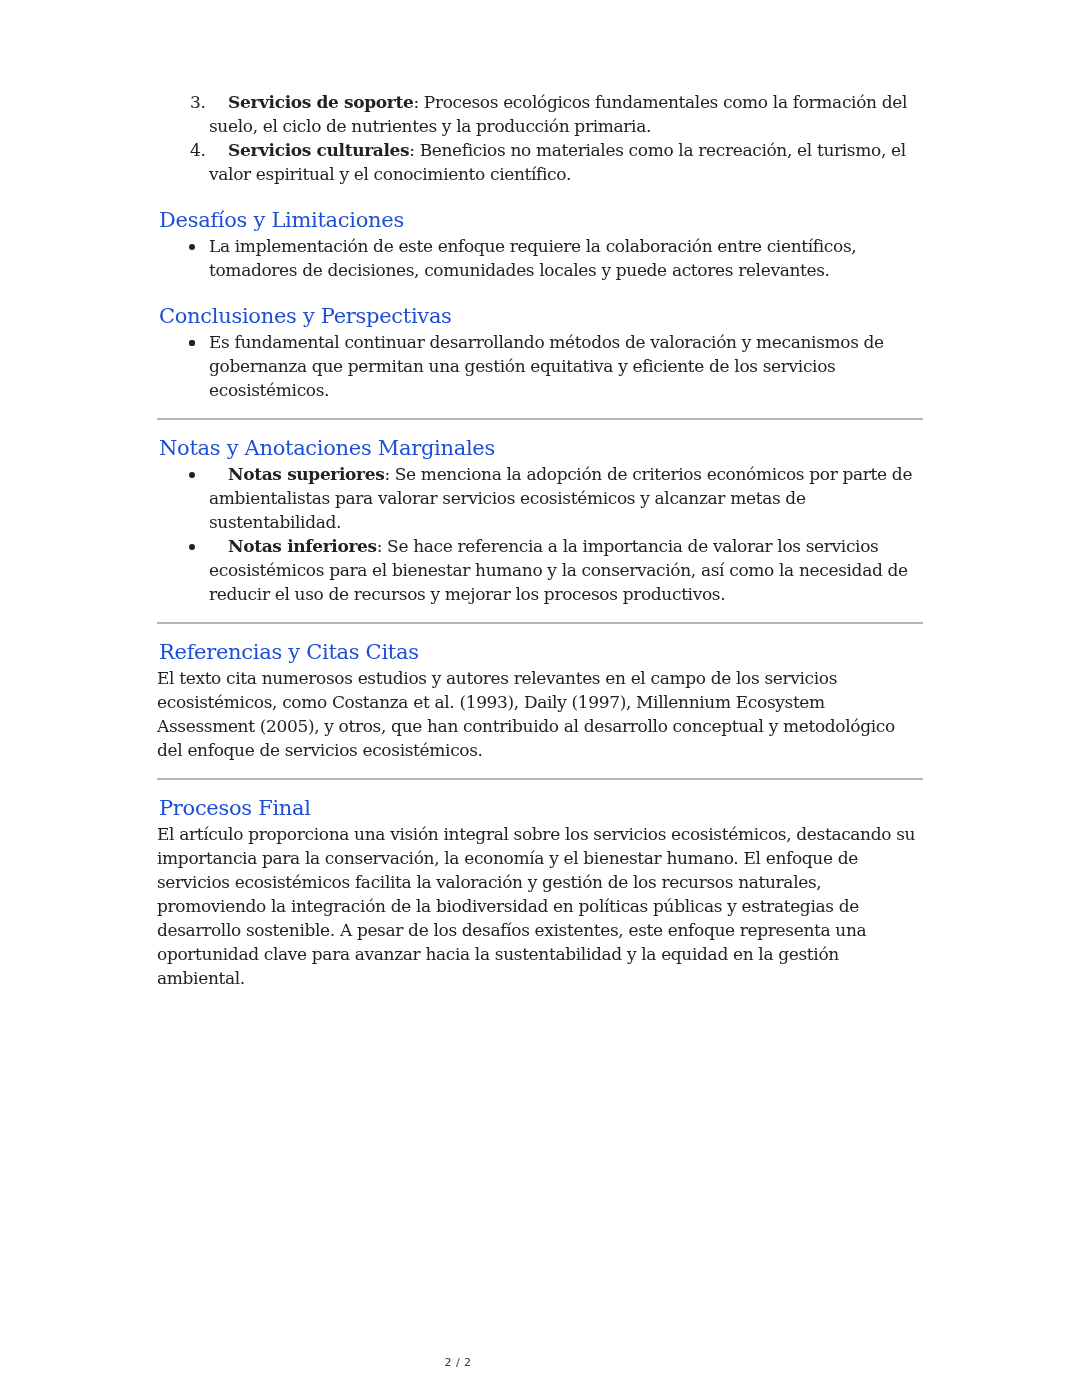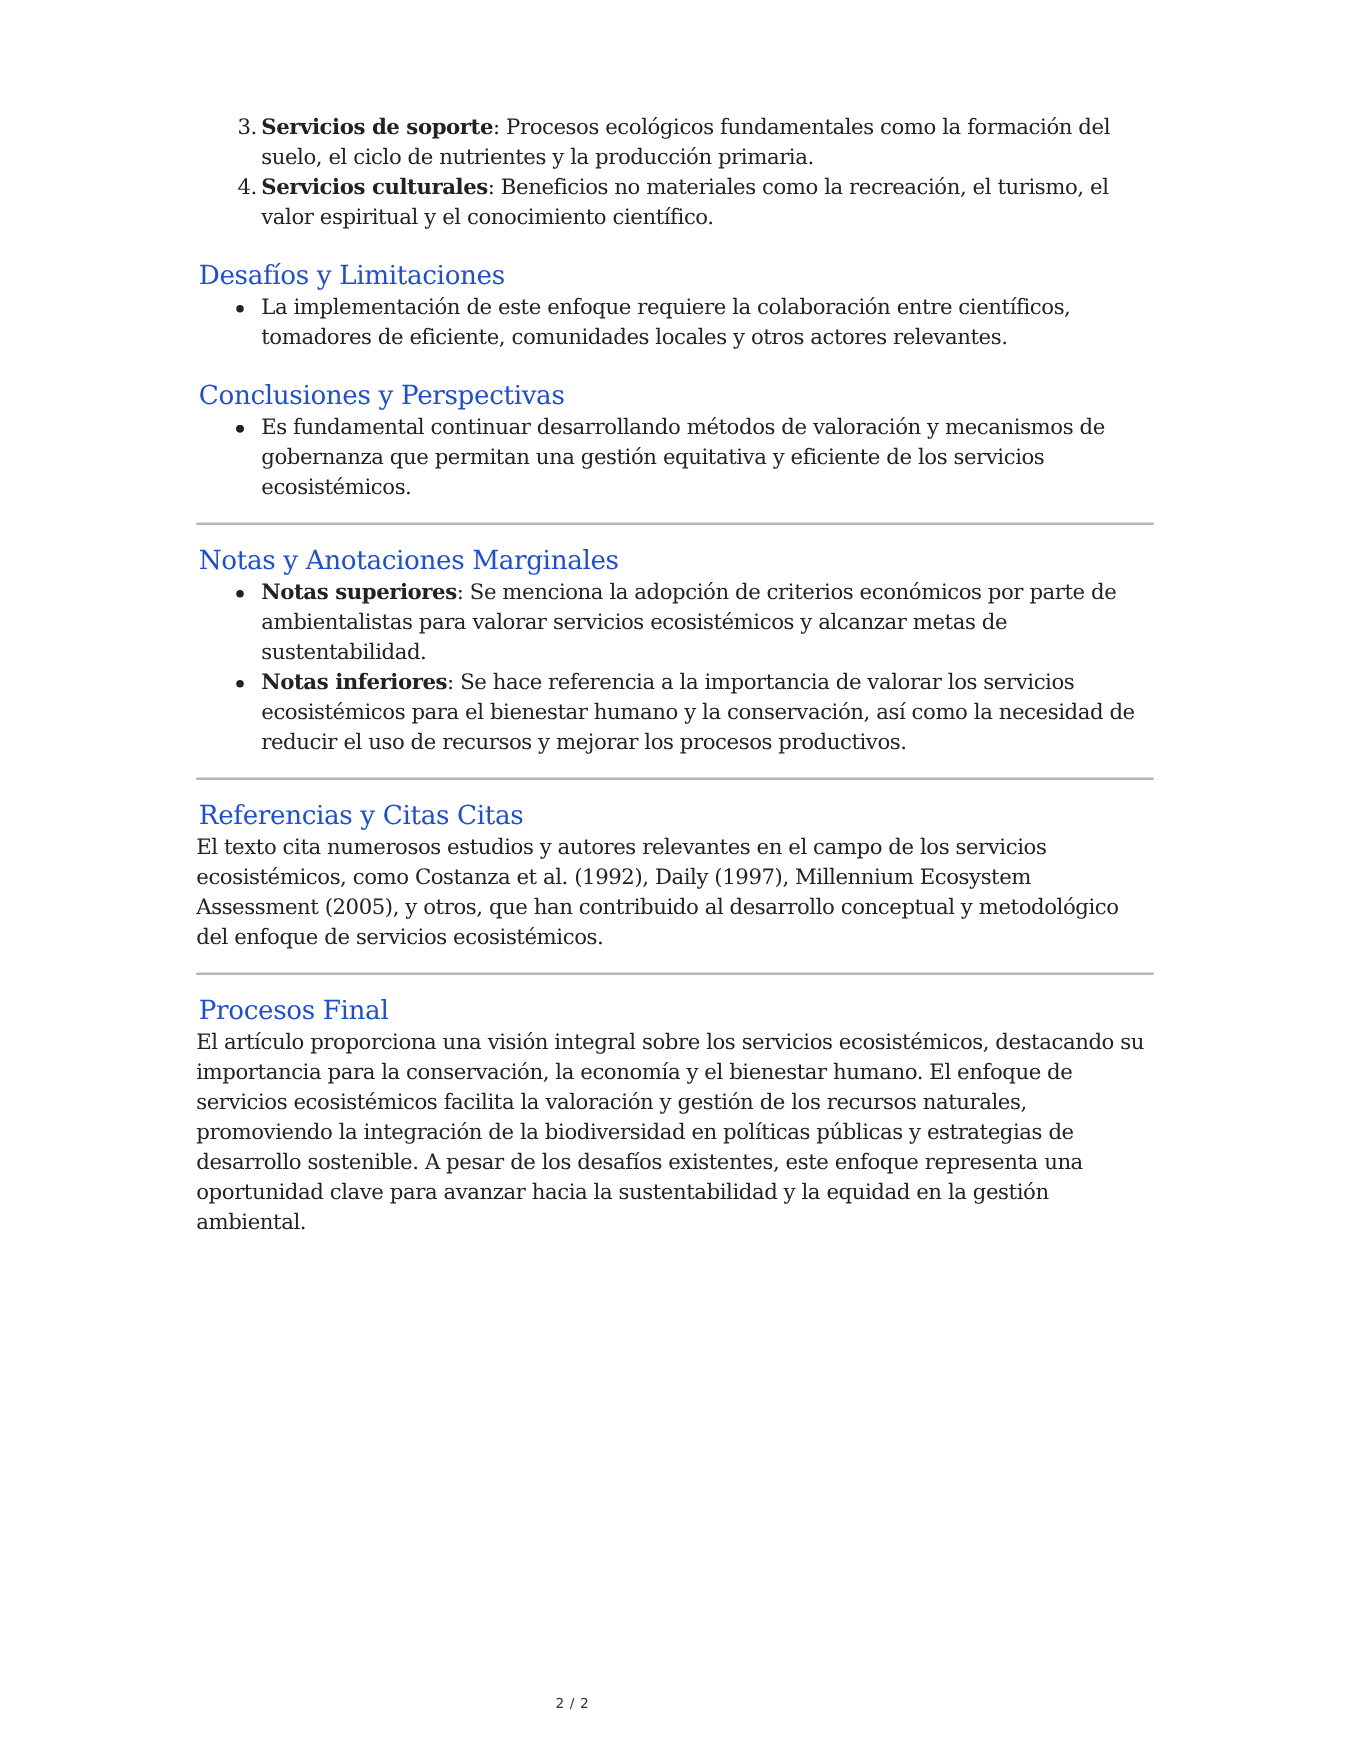--- a/index.html
+++ b/index.html
@@ -23,21 +23,21 @@
     ol li { padding-left: 0; }
     ul { list-style: none; }
     ul li { position: relative; }
     ul li .bullet {
       position: absolute; left: -20px; top: 10px;
       width: 6px; height: 6px; border-radius: 50%; background: #222;
     }
     ol { list-style: none; }
     ol li { position: relative; }
     ol li .num { position: absolute; left: -19px; }
-    b { font-weight: bold; }
+    b { font-weight: bold; margin-left: 19px; }
     p { margin: 0; }
     .sec-gap { height: 20px; }
     hr.rule {
       border: none; height: 2px; background: #b5b5b5;
       margin: 16px 0 14px 0; width: 766px;
     }
     .page-num {
       position: absolute; left: 0; width: 916px; top: 1356px;
       text-align: center; font-family: "DejaVu Sans", sans-serif;
       font-size: 11px; color: #333; letter-spacing: 0.5px;
@@ -55,21 +55,21 @@
     <li>
       <span class="num">4.</span><b>Servicios culturales</b><span>: Beneficios no materiales como la recreación, el turismo, el valor espiritual y el conocimiento científico.</span>
     </li>
   </ol>
 
   <div class="sec-gap"></div>
 
   <section>
     <h2>Desafíos y Limitaciones</h2>
     <ul>
-      <li><span class="bullet"></span><span>La implementación de este enfoque requiere la colaboración entre científicos, tomadores de eficiente, comunidades locales y otros actores relevantes.</span></li>
+      <li><span class="bullet"></span><span>La implementación de este enfoque requiere la colaboración entre científicos, tomadores de decisiones, comunidades locales y puede actores relevantes.</span></li>
     </ul>
   </section>
 
   <div class="sec-gap"></div>
 
   <section>
     <h2>Conclusiones y Perspectivas</h2>
     <ul>
       <li><span class="bullet"></span></li>
       <li><span class="bullet"></span><span>Es fundamental continuar desarrollando métodos de valoración y mecanismos de gobernanza que permitan una gestión equitativa y eficiente de los servicios ecosistémicos.</span></li>
@@ -83,21 +83,21 @@
     <ul>
       <li><span class="bullet"></span><b>Notas superiores</b><span>: Se menciona la adopción de criterios económicos por parte de ambientalistas para valorar servicios ecosistémicos y alcanzar metas de sustentabilidad.</span></li>
       <li><span class="bullet"></span><b>Notas inferiores</b><span>: Se hace referencia a la importancia de valorar los servicios ecosistémicos para el bienestar humano y la conservación, así como la necesidad de reducir el uso de recursos y mejorar los procesos productivos.</span></li>
     </ul>
   </section>
 
   <hr class="rule">
 
   <section>
     <h2>Referencias y Citas Citas</h2>
-    <p>El texto cita numerosos estudios y autores relevantes en el campo de los servicios ecosistémicos, como Costanza et al. (1992), Daily (1997), Millennium Ecosystem Assessment (2005), y otros, que han contribuido al desarrollo conceptual y metodológico del enfoque de servicios ecosistémicos.</p>
+    <p>El texto cita numerosos estudios y autores relevantes en el campo de los servicios ecosistémicos, como Costanza et al. (1993), Daily (1997), Millennium Ecosystem Assessment (2005), y otros, que han contribuido al desarrollo conceptual y metodológico del enfoque de servicios ecosistémicos.</p>
   </section>
 
   <hr class="rule">
 
   <section>
     <h2>Procesos Final</h2>
     <p>El artículo proporciona una visión integral sobre los servicios ecosistémicos, destacando su importancia para la conservación, la economía y el bienestar humano. El enfoque de servicios ecosistémicos facilita la valoración y gestión de los recursos naturales, promoviendo la integración de la biodiversidad en políticas públicas y estrategias de desarrollo sostenible. A pesar de los desafíos existentes, este enfoque representa una oportunidad clave para avanzar hacia la sustentabilidad y la equidad en la gestión ambiental.</p>
   </section>
 </div>
 

